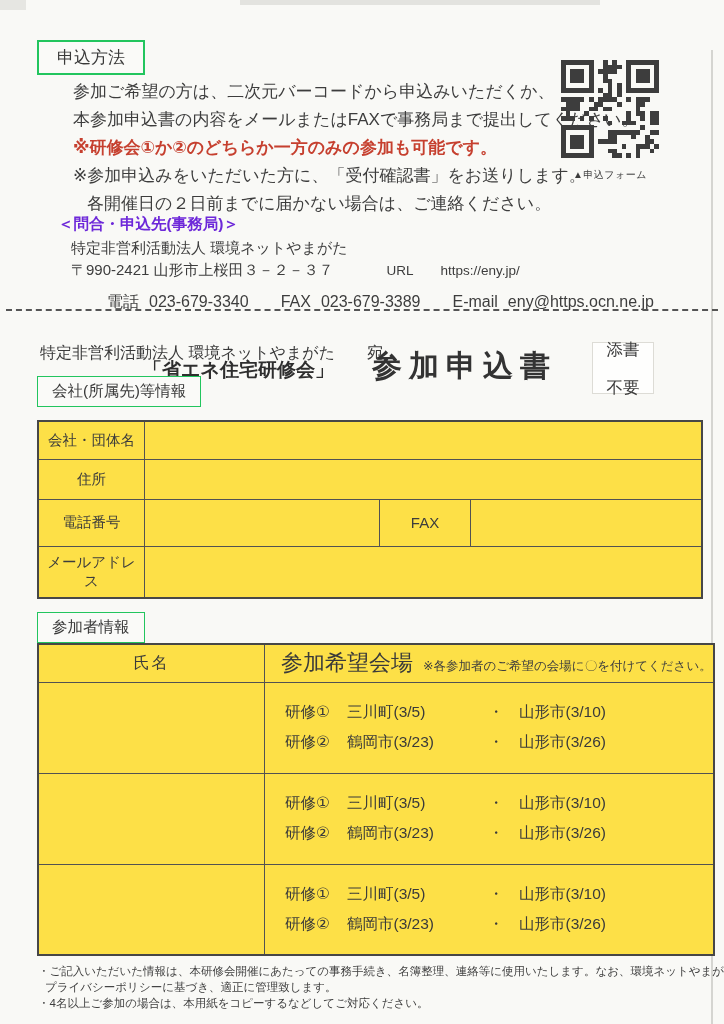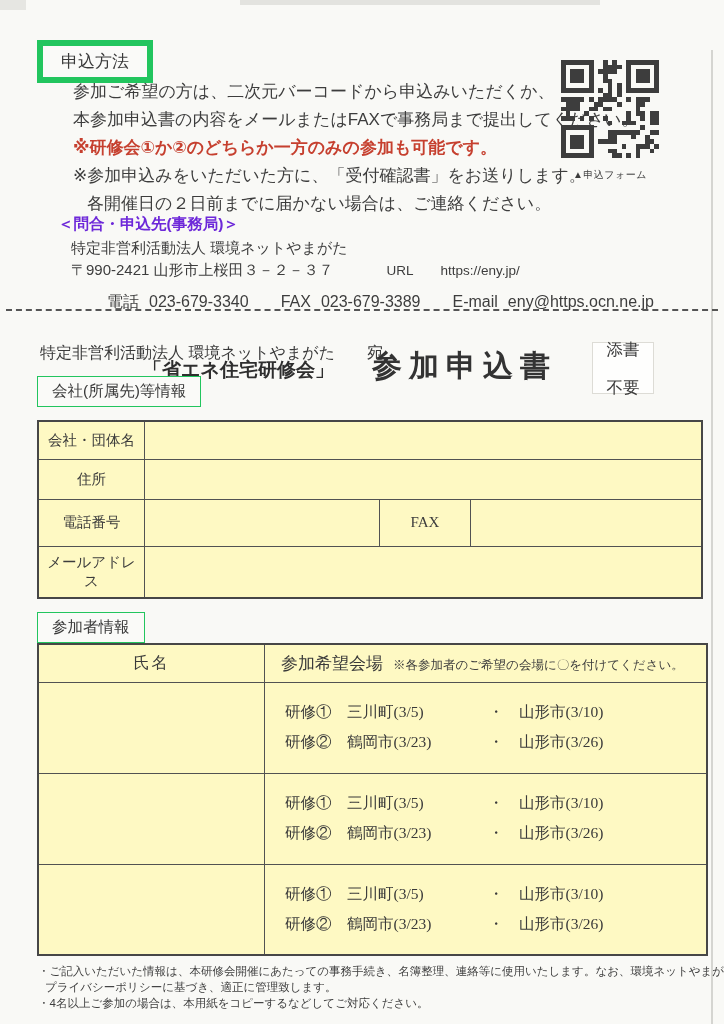--- a/index.html
+++ b/index.html
@@ -14,21 +14,21 @@
   }
   
   .scan-line-right{position:absolute;left:711px;top:50px;width:2px;height:974px;background:#cfcfca;opacity:.85;}
   .scan-smudge-top{position:absolute;left:240px;top:0;width:360px;height:5px;background:#e3e3df;}
   .scan-smudge-corner{position:absolute;left:0;top:0;width:26px;height:10px;background:#e6e6e2;}
 
   
   .box-label{
     position:absolute;
     display:inline-block;
-    border:6px solid #22c55e;
+    border:2px solid #22c55e;
     padding:4px 14px;
     font-size:15.5px;
     color:#3a3a3a;
     background:#fafaf8;
     white-space:nowrap;
   }
   .apply-method-label{left:37px;top:40px;font-size:17px;padding:4px 18px;}
   .company-label{left:37px;top:376px;border-width:1.5px;}
   .participants-label{left:37px;top:612px;border-width:1.5px;}
 
@@ -64,39 +64,39 @@
   .seminar-name{font-size:19px;font-weight:bold;color:#2e2e2e;}
   .form-title{font-size:30px;font-weight:600;letter-spacing:7px;color:#333;margin-left:38px;}
   .tensho-box{
     position:absolute;left:592px;top:342px;width:60px;height:50px;
     background:#fefefd;border:1px solid #dddcd6;
     display:flex;flex-direction:column;align-items:center;justify-content:center;
     font-size:16.5px;line-height:22px;color:#3a3a3a;gap:16px;
   }
 
   
-  table{border-collapse:collapse;position:absolute;background:#fef9c3;font-family:Liberation Serif, serif;}
+  table{border-collapse:collapse;position:absolute;background:#fde047;}
   th,td{border:1.5px solid #525252;font-weight:normal;}
   .company-table{left:37px;top:420px;border:2px solid #474747;}
   .company-table th.label{width:103px;font-size:14.5px;text-align:center;color:#3c3c3c;}
   .company-table td.v1{width:232px;}
   .company-table th.fax-label{width:88px;font-size:15px;text-align:center;}
   .company-table td.v2{width:228px;}
   .company-table tr.r1{height:38px;}
   .company-table tr.r2{height:40px;}
   .company-table tr.r3{height:47px;}
   .company-table tr.r4{height:52px;}
 
   .participants-table{left:37px;top:643px;border:2px solid #474747;}
   .participants-table tr.head{height:38px;}
   .participants-table tr.prow{height:91px;}
   .participants-table th.name-head{width:223px;font-size:16px;letter-spacing:2px;text-align:center;color:#3a3a3a;}
   .participants-table th.venue-head{width:424px;text-align:left;padding-left:16px;}
   .venue-head-inner{display:flex;align-items:baseline;white-space:nowrap;}
-  .venue-title{font-size:17px;color:#3a3a3a;}
+  .venue-title{font-size:22px;color:#3a3a3a;}
   .venue-note{font-size:12.5px;margin-left:10px;color:#3e3e3e;}
   .venue-cell{vertical-align:middle;padding-left:20px;}
   .session{display:flex;align-items:baseline;font-size:15.5px;color:#3a3a3a;white-space:nowrap;margin:9px 0;}
   .session .s-label{width:62px;}
   .session .s-opt1{width:126px;}
   .session .s-dot{width:46px;text-align:center;}
 
   
   .footnotes{position:absolute;left:38px;top:963px;width:660px;}
   .footnotes p{margin:0;font-size:11.5px;line-height:16px;color:#3e3e3e;white-space:nowrap;}

